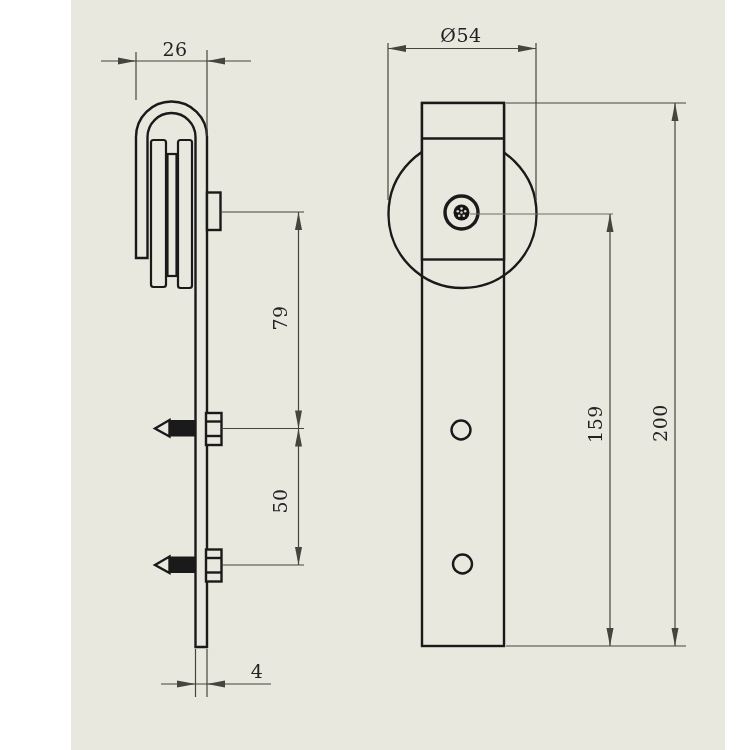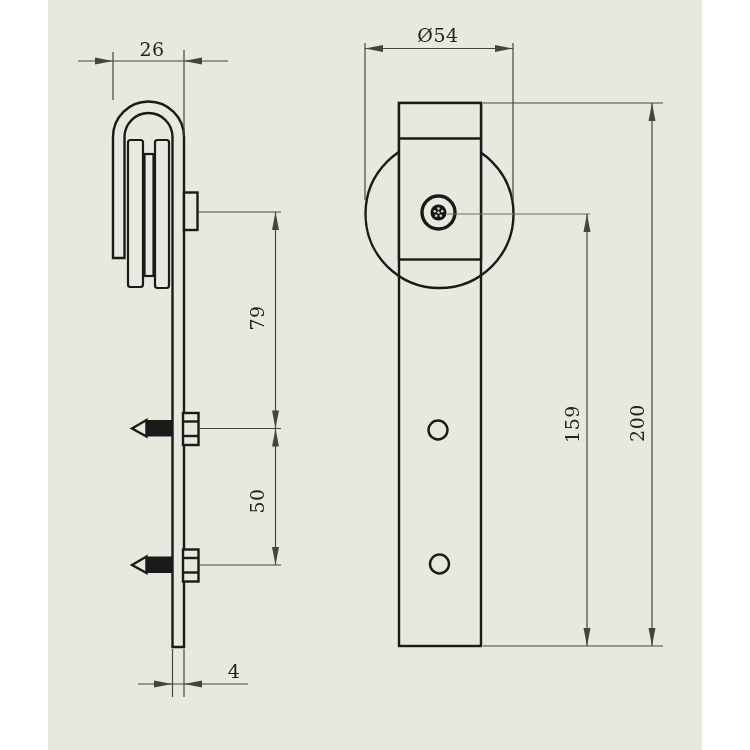--- a/index.html
+++ b/index.html
@@ -2,21 +2,21 @@
 <html style="--page: #ffffff; --canvas: #e8e8df; --line: #1a1a1a; --dim: #45453d; --dim_light: #6e6e66; --text: #222222;"><head>
 <meta charset="utf-8">
 <style>
   html,body{margin:0;padding:0;}
   body{
     width:750px;height:750px;
     background:var(--page,#ffffff);
     font-family:"DejaVu Serif", serif;
     position:relative;overflow:hidden;
   }
-  .stage{position:absolute;inset:0;}
+  .stage{position:absolute;inset:0;margin-left:23px;}
   svg{display:block;}
   .canvas-bg{fill:var(--canvas,#e8e8df);}
   .obj{fill:none;stroke:var(--line,#1a1a1a);stroke-width:2.4;}
   .objfill{fill:var(--canvas,#e8e8df);stroke:var(--line,#1a1a1a);stroke-width:2.4;}
   .flange{fill:var(--canvas,#e8e8df);stroke:var(--line,#1a1a1a);stroke-width:2.2;}
   .solid{fill:var(--line,#1a1a1a);stroke:none;}
   .thin{fill:none;stroke:var(--dim,#45453d);stroke-width:1.2;}
   .thin-gray{fill:none;stroke:var(--dim_light,#6e6e66);stroke-width:1.2;}
   .arrow{fill:var(--dim,#45453d);stroke:none;}
   .dimtext{

